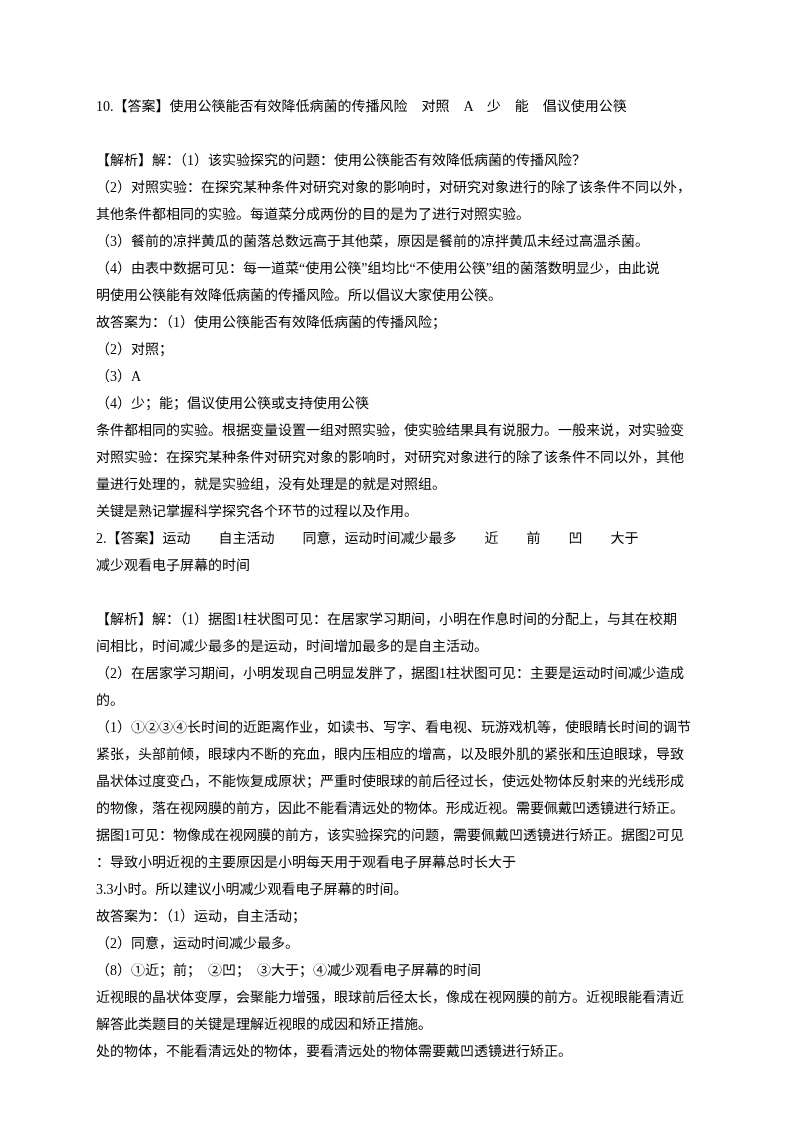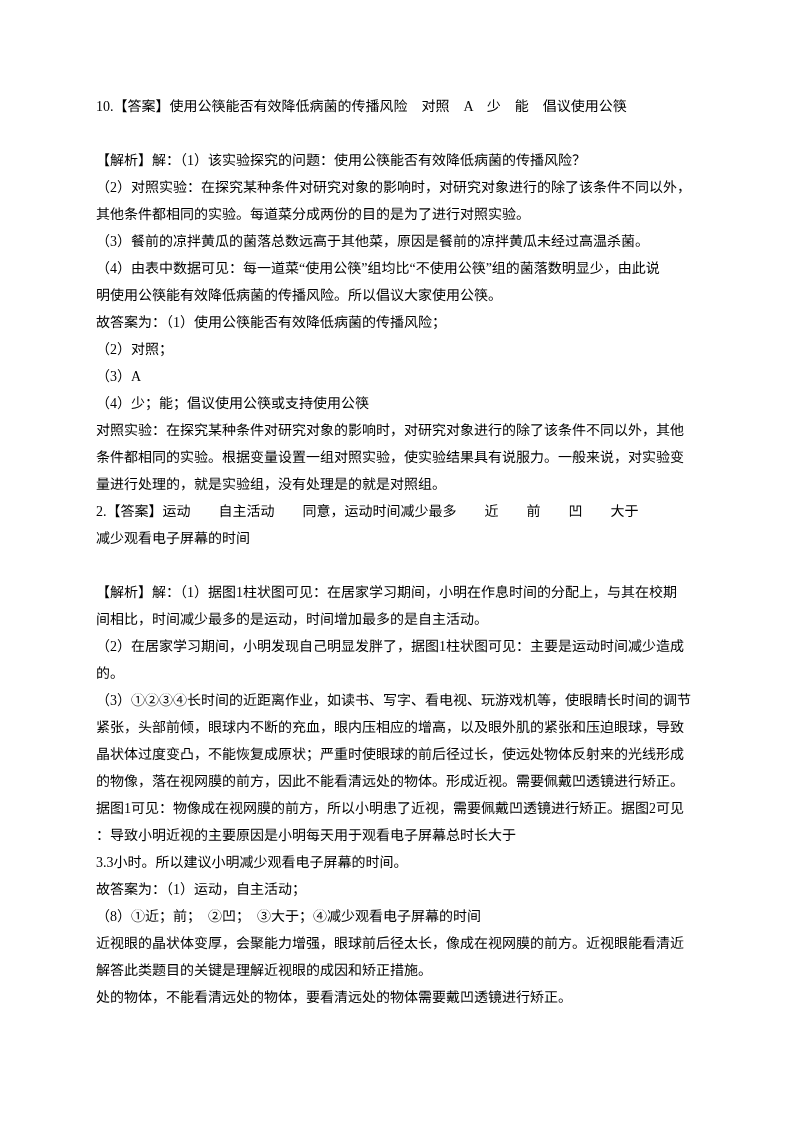--- a/index.html
+++ b/index.html
@@ -43,41 +43,43 @@
       <div class="line">【解析】解：（1）该实验探究的问题：使用公筷能否有效降低病菌的传播风险？</div>
       <div class="line">（2）对照实验：在探究某种条件对研究对象的影响时，对研究对象进行的除了该条件不同以外，</div>
       <div class="line">其他条件都相同的实验。每道菜分成两份的目的是为了进行对照实验。</div>
       <div class="line">（3）餐前的凉拌黄瓜的菌落总数远高于其他菜，原因是餐前的凉拌黄瓜未经过高温杀菌。</div>
       <div class="line">（4）由表中数据可见：每一道菜“使用公筷”组均比“不使用公筷”组的菌落数明显少，由此说</div>
       <div class="line">明使用公筷能有效降低病菌的传播风险。所以倡议大家使用公筷。</div>
       <div class="line">故答案为：（1）使用公筷能否有效降低病菌的传播风险；</div>
       <div class="line">（2）对照；</div>
       <div class="line">（3）A</div>
       <div class="line">（4）少；能；倡议使用公筷或支持使用公筷</div>
+      <div class="line">条件都相同的实验。根据变量设置一组对照实验，使实验结果具有说服力。一般来说，对实验变</div>
       <div class="line">对照实验：在探究某种条件对研究对象的影响时，对研究对象进行的除了该条件不同以外，其他</div>
-      <div class="line">条件都相同的实验。根据变量设置一组对照实验，使实验结果具有说服力。一般来说，对实验变</div>
       <div class="line">量进行处理的，就是实验组，没有处理是的就是对照组。</div>
+      <div class="line">关键是熟记掌握科学探究各个环节的过程以及作用。</div>
     </section>
 
     <section>
       <div class="line">2.【答案】运动　　自主活动　　同意，运动时间减少最多　　近　　前　　凹　　大于</div>
       <div class="line">减少观看电子屏幕的时间</div>
       <div class="line"></div>
       <div class="line">【解析】解：（1）据图1柱状图可见：在居家学习期间，小明在作息时间的分配上，与其在校期</div>
       <div class="line">间相比，时间减少最多的是运动，时间增加最多的是自主活动。</div>
       <div class="line">（2）在居家学习期间，小明发现自己明显发胖了，据图1柱状图可见：主要是运动时间减少造成</div>
       <div class="line">的。</div>
-      <div class="line">（3）①②③④长时间的近距离作业，如读书、写字、看电视、玩游戏机等，使眼睛长时间的调节</div>
+      <div class="line">（1）①②③④长时间的近距离作业，如读书、写字、看电视、玩游戏机等，使眼睛长时间的调节</div>
       <div class="line">紧张，头部前倾，眼球内不断的充血，眼内压相应的增高，以及眼外肌的紧张和压迫眼球，导致</div>
       <div class="line">晶状体过度变凸，不能恢复成原状；严重时使眼球的前后径过长，使远处物体反射来的光线形成</div>
       <div class="line">的物像，落在视网膜的前方，因此不能看清远处的物体。形成近视。需要佩戴凹透镜进行矫正。</div>
-      <div class="line">据图1可见：物像成在视网膜的前方，所以小明患了近视，需要佩戴凹透镜进行矫正。据图2可见</div>
+      <div class="line">据图1可见：物像成在视网膜的前方，该实验探究的问题，需要佩戴凹透镜进行矫正。据图2可见</div>
       <div class="line">：导致小明近视的主要原因是小明每天用于观看电子屏幕总时长大于</div>
       <div class="line">3.3小时。所以建议小明减少观看电子屏幕的时间。</div>
       <div class="line">故答案为：（1）运动，自主活动；</div>
+      <div class="line">（2）同意，运动时间减少最多。</div>
       <div class="line">（8）①近；前；　②凹；　③大于；④减少观看电子屏幕的时间</div>
       <div class="line">近视眼的晶状体变厚，会聚能力增强，眼球前后径太长，像成在视网膜的前方。近视眼能看清近</div>
       <div class="line">解答此类题目的关键是理解近视眼的成因和矫正措施。</div>
       <div class="line">处的物体，不能看清远处的物体，要看清远处的物体需要戴凹透镜进行矫正。</div>
     </section>
 
   </div>
 </div>
 
 </body></html>

